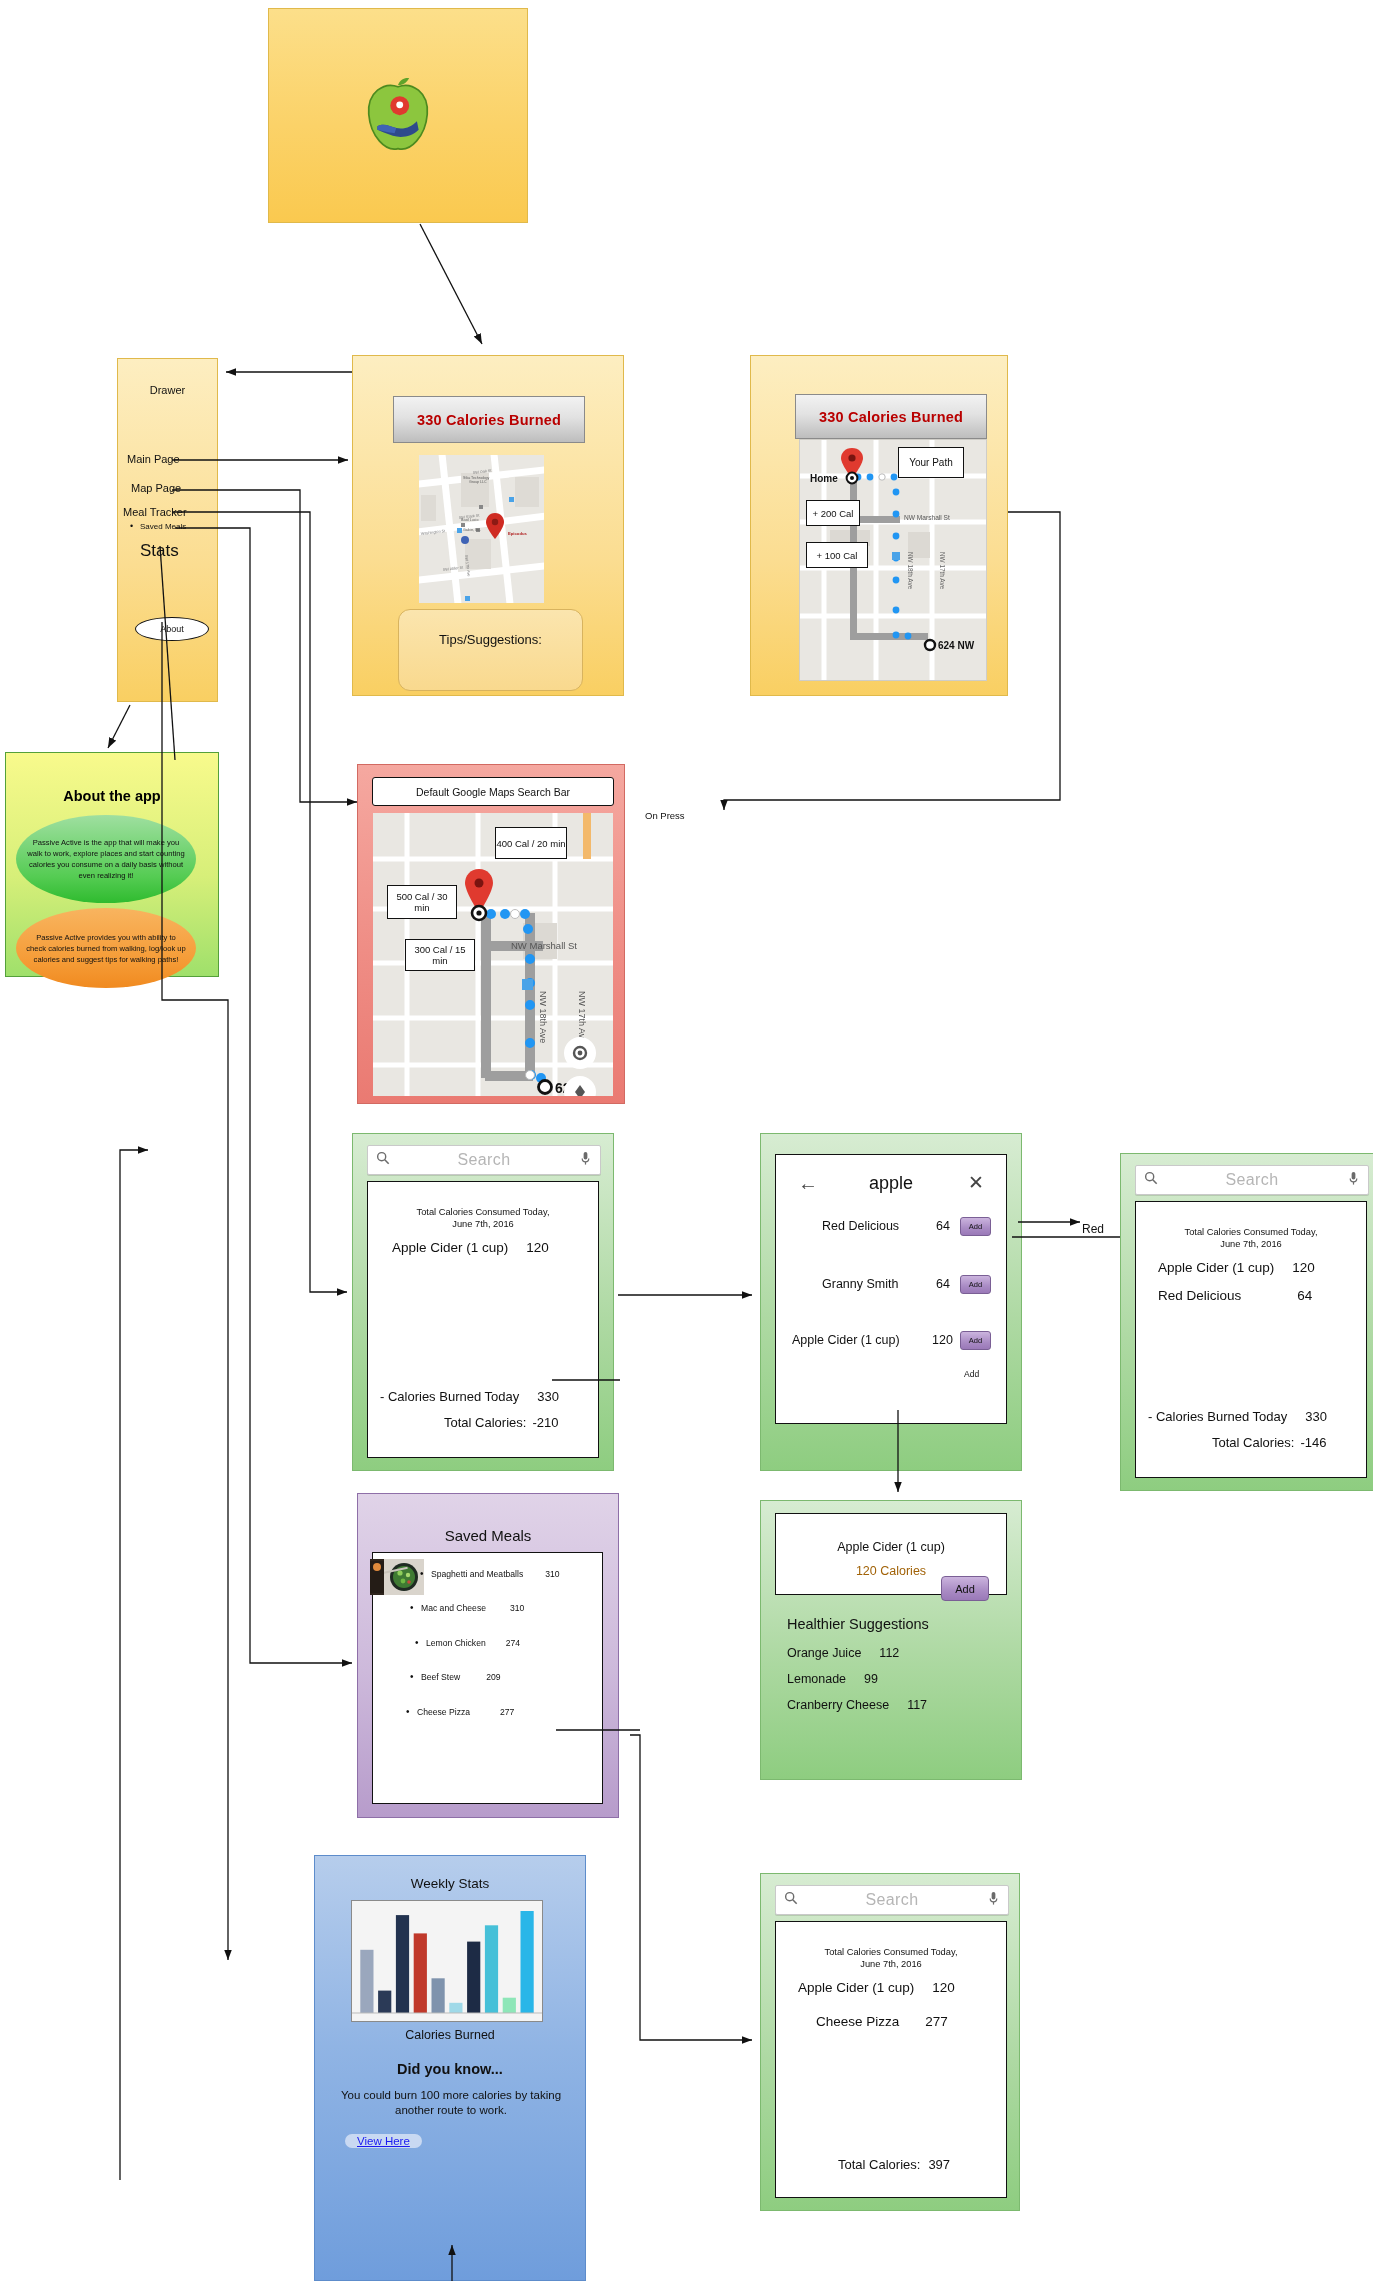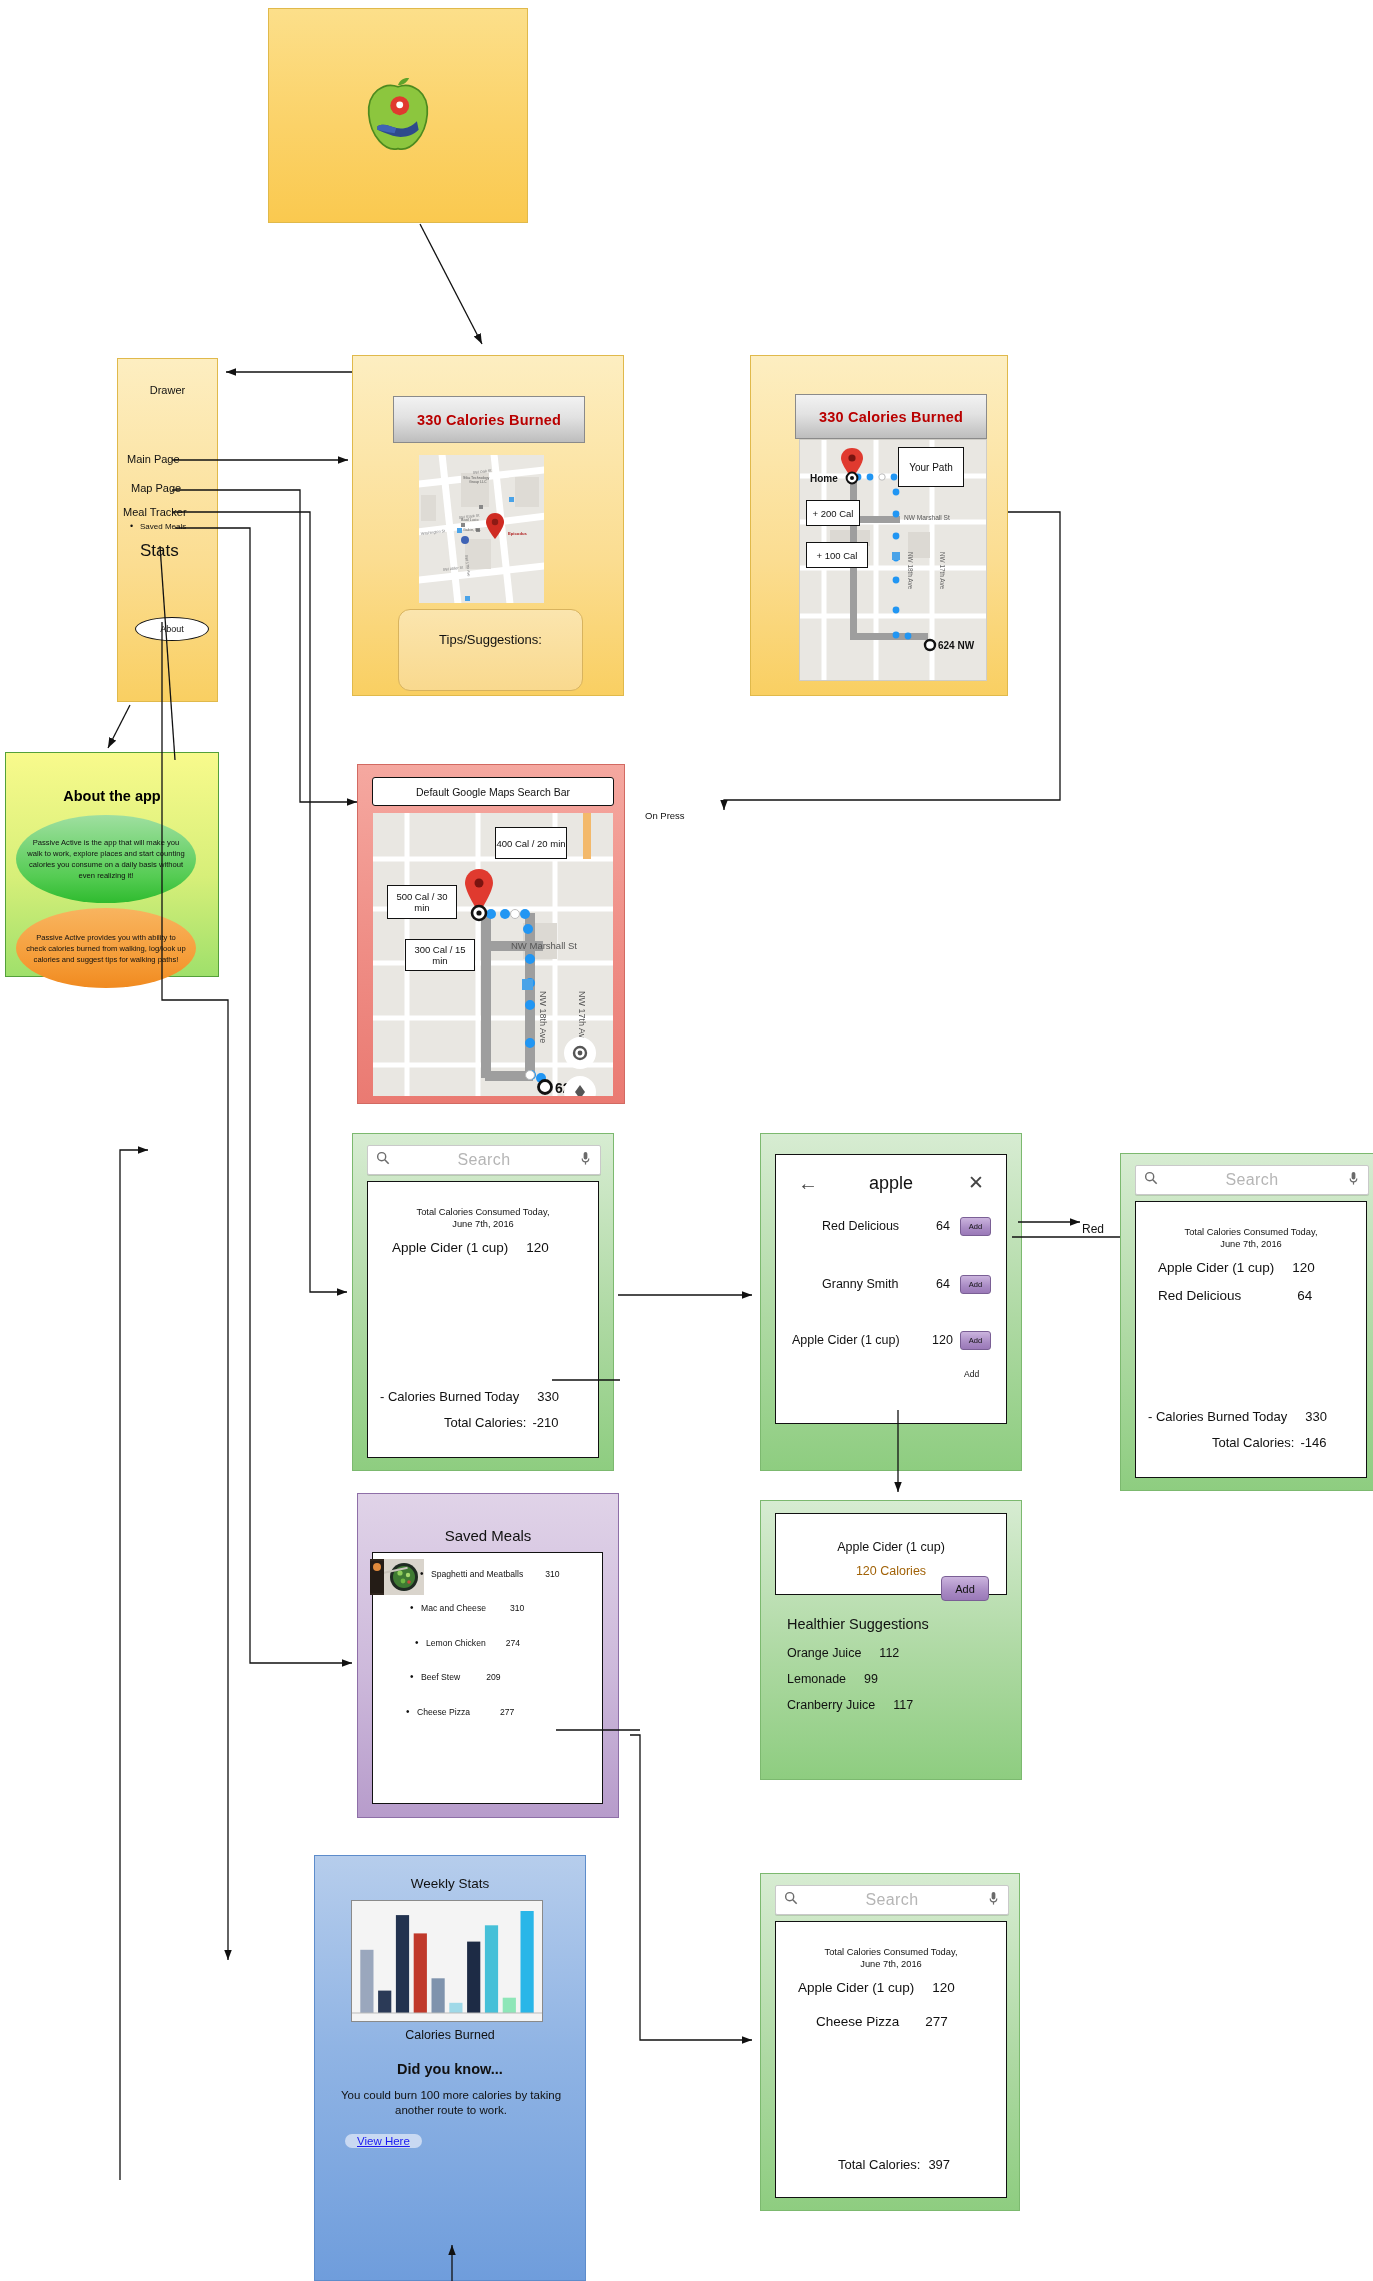--- a/index.html
+++ b/index.html
@@ -268,21 +268,21 @@
         <text x="140" y="112" font-size="6.4" fill="#666" transform="rotate(90 140 112)" font-family="Liberation Sans, sans-serif">NW 17th Ave</text>
         <text x="104" y="80" font-size="6.6" fill="#555" font-family="Liberation Sans, sans-serif">NW Marshall St</text>
         <path d="M52 8 C45 8 41 13 41 18 C41 25 52 38 52 38 C52 38 63 25 63 18 C63 13 59 8 52 8 Z" fill="#e03a2f"></path>
         <circle cx="52" cy="18" r="3.6" fill="#7a1410"></circle>
         <circle cx="52" cy="38" r="5.4" fill="#fff" stroke="#111" stroke-width="2"></circle>
         <circle cx="52" cy="38" r="2" fill="#111"></circle>
         <text x="10" y="42" font-size="10" font-weight="bold" fill="#111" font-family="Liberation Sans, sans-serif">Home</text>
         <circle cx="130" cy="205" r="5" fill="#fff" stroke="#111" stroke-width="2.4"></circle>
         <text x="138" y="209" font-size="10" font-weight="bold" fill="#111" font-family="Liberation Sans, sans-serif">624 NW</text>
       </svg>
-      <div class="callout" style="left:98px;top:7px;width:66px;height:40px;font-size:10px;">Your Path</div>
+      <div class="callout" style="left:98px;top:7px;width:66px;height:31px;font-size:10px;">Your Path</div>
       <div class="callout" style="left:6px;top:60px;width:54px;height:26px;">+ 200 Cal</div>
       <div class="callout" style="left:6px;top:102px;width:62px;height:26px;">+ 100 Cal</div>
     </div>
   </div>
 
   <div class="box" id="gmaps">
     <div id="gm-bar">Default Google Maps Search Bar</div>
     <div id="gm-map">
       <svg viewBox="0 0 240 283" width="240" height="283">
         <rect width="240" height="283" fill="#e9e7e2"></rect>
@@ -440,21 +440,21 @@
     </div>
     <div id="dt-add">Add</div>
     <div id="hs-title">Healthier Suggestions</div>
     <div class="hs-row" style="left:26px;top:145px;">
       <span>Orange Juice</span><span style="display:inline-block;width:18px;"></span><span>112</span>
     </div>
     <div class="hs-row" style="left:26px;top:171px;">
       <span>Lemonade</span><span style="display:inline-block;width:18px;"></span><span>99</span>
     </div>
     <div class="hs-row" style="left:26px;top:197px;">
-      <span>Cranberry Juice</span><span style="display:inline-block;width:18px;"></span><span>117</span>
+      <span>Cranberry Cheese</span><span style="display:inline-block;width:18px;"></span><span>117</span>
     </div>
   </div>
 
   <div class="box" id="saved">
     <div class="hdr">Saved Meals</div>
     <div class="whitepanel">
       <div id="sm-thumb">
         <svg width="54" height="36" viewBox="0 0 54 36">
           <rect width="54" height="36" fill="#2e241c"></rect>
           <rect x="14" y="0" width="40" height="36" fill="#d9d4cc"></rect>

